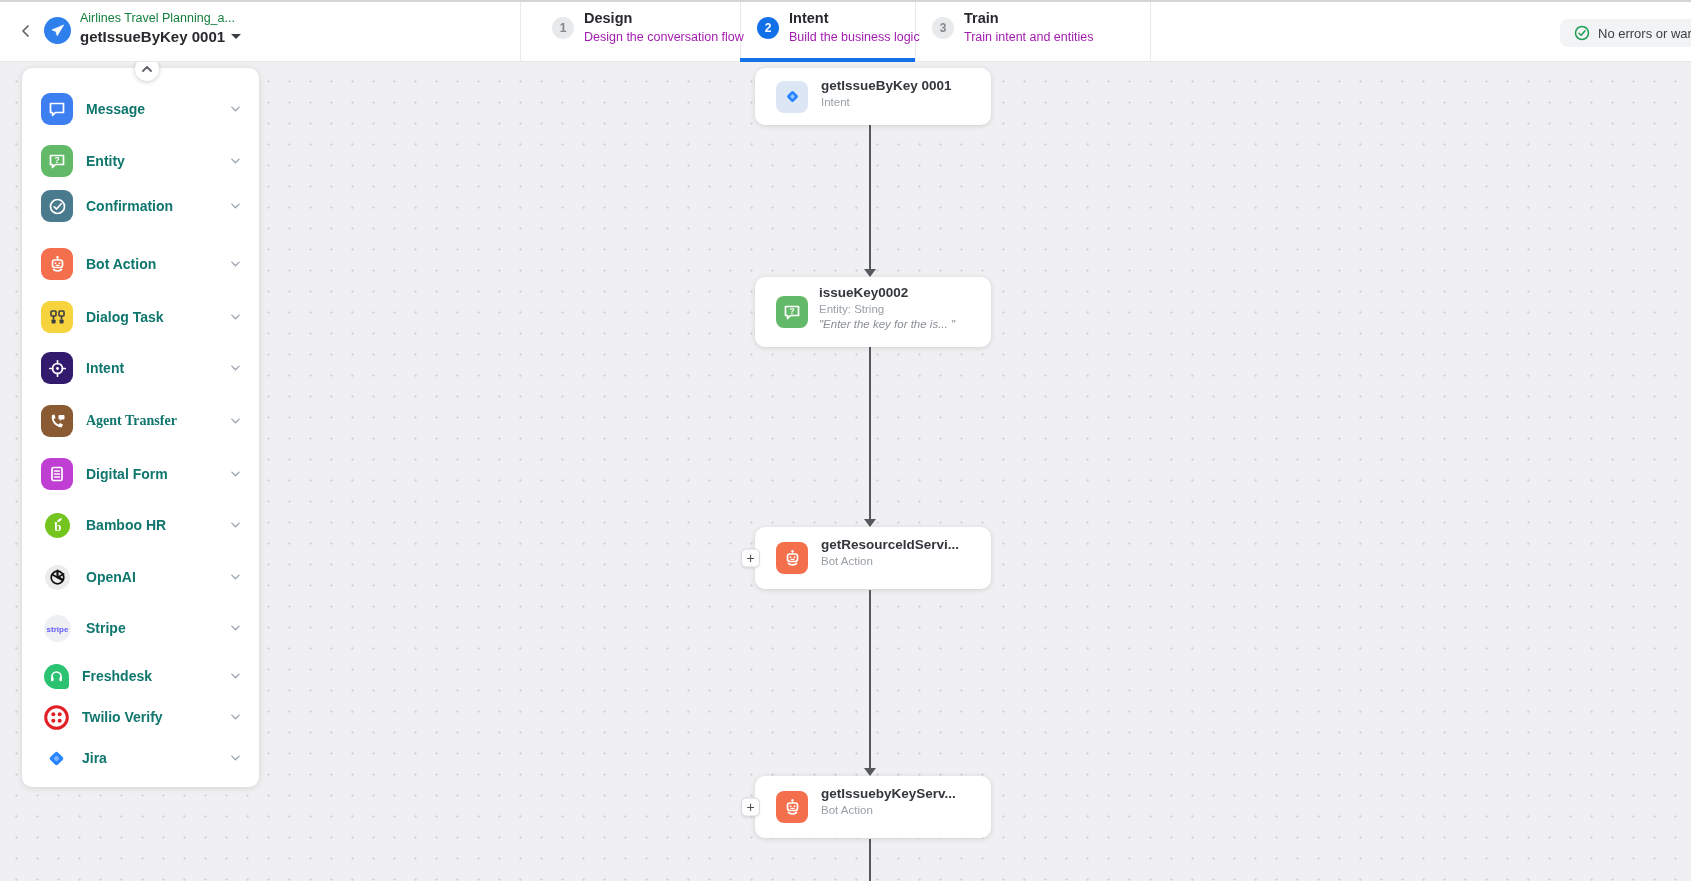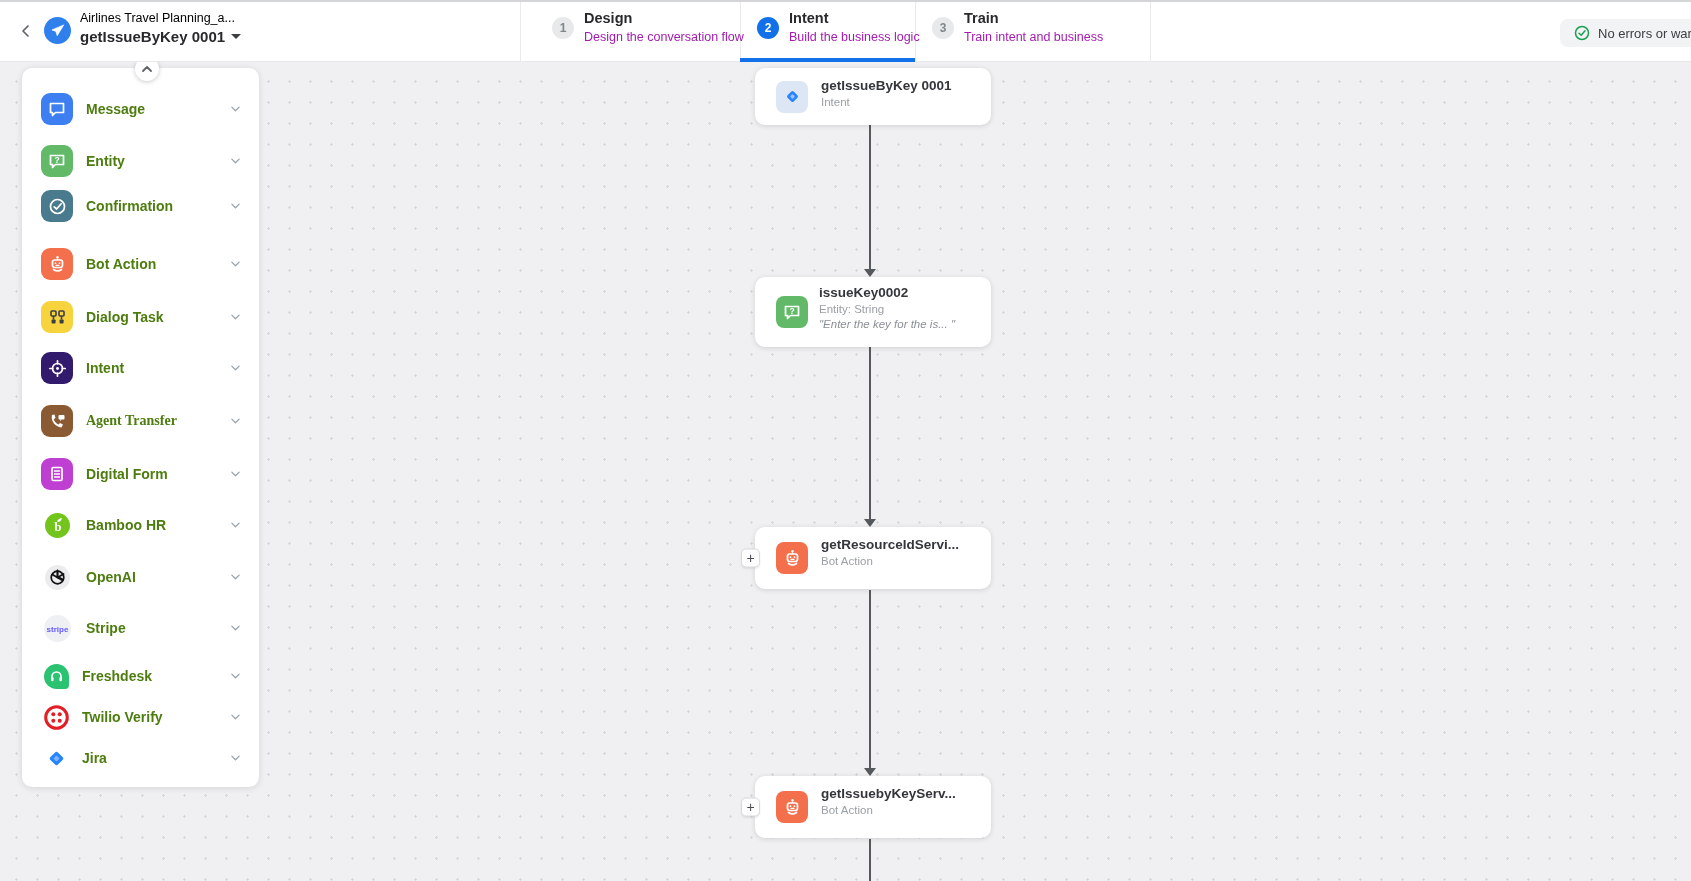--- a/index.html
+++ b/index.html
@@ -12,21 +12,21 @@
     background-image:radial-gradient(#d7d8da 1.3px, transparent 1.4px);
     background-size:21px 21px; background-position:6px 9px;
   }
 
   
   .header { position:absolute; left:0; top:0; width:1691px; height:62px; background:#ffffff; border-bottom:1px solid #e7e8ea; z-index:30; }
   .topstrip { position:absolute; left:0; top:0; width:1691px; height:2px; background:#d3d5d7; }
   .back { position:absolute; left:12px; top:17px; width:28px; height:28px; display:flex; align-items:center; justify-content:center; color:#5f6368; cursor:pointer; }
   .appicon { position:absolute; left:44px; top:17px; width:27px; height:27px; border-radius:50%; background:#2f80ed; display:flex; align-items:center; justify-content:center; }
   .titleblock { position:absolute; left:80px; top:11px; }
-  .titleblock .line1 { font-size:12.5px; color:#000000; }
+  .titleblock .line1 { font-size:12.5px; color:#15803d; }
   .titleblock .line2 { font-size:15px; font-weight:bold; color:#27292d; margin-top:3px; display:flex; align-items:center; gap:6px; }
   .caret-down { width:0; height:0; border-left:5px solid transparent; border-right:5px solid transparent; border-top:5px solid #3c4043; display:inline-block; }
 
   .vsep { position:absolute; top:0; width:1px; height:62px; background:#e9eaec; }
 
   .step { position:absolute; top:0; height:62px; cursor:pointer; }
   .step .num { position:absolute; top:17px; width:22px; height:22px; border-radius:50%; background:#e7e9eb; color:#80868b; font-size:12px; font-weight:bold; display:flex; align-items:center; justify-content:center; }
   .step.active .num { background:#1270e8; color:#fff; }
   .step .st { position:absolute; top:10px; font-size:14.5px; font-weight:bold; color:#27292d; white-space:nowrap; }
   .step .ss { position:absolute; top:30px; font-size:12.5px; color:#a21caf; white-space:nowrap; }
@@ -34,21 +34,21 @@
 
   .statuspill { position:absolute; left:1560px; top:19px; width:200px; height:28px; background:#f1f3f4; border-radius:8px; display:flex; align-items:center; gap:8px; padding:0 14px; }
   .statuspill span { font-size:13px; color:#3c4043; white-space:nowrap; }
 
   
   .palette { position:absolute; left:22px; top:68px; width:237px; height:719px; background:#ffffff; border-radius:10px; box-shadow:0 1px 6px rgba(60,64,67,.16); z-index:20; }
   .collapse-btn { position:absolute; left:113px; top:-11px; width:24px; height:24px; border-radius:50%; background:#fff; box-shadow:0 1px 4px rgba(60,64,67,.28); display:flex; align-items:center; justify-content:center; cursor:pointer; z-index:21; }
   .prow { position:absolute; left:19px; width:206px; height:36px; display:flex; align-items:center; cursor:grab; }
   .prow .pic { width:32px; height:32px; border-radius:9px; display:flex; align-items:center; justify-content:center; flex:0 0 32px; }
   .prow.small .pic { width:25px; height:25px; border-radius:50%; flex:0 0 25px; margin-left:3px; }
-  .prow .plabel { font-size:14px; font-weight:bold; color:#4d7c0f; margin-left:13px; flex:1; }
+  .prow .plabel { font-size:14px; font-weight:bold; color:#0f766e; margin-left:13px; flex:1; }
   .prow .pchev { color:#9aa3ad; margin-right:6px; }
 
   
   .node { position:absolute; left:755px; width:236px; background:#fff; border-radius:10px; box-shadow:0 1px 5px rgba(60,64,67,.18); z-index:10; cursor:pointer; }
   .node .nic { position:absolute; left:21px; top:50%; transform:translateY(-50%); width:32px; height:32px; border-radius:8px; display:flex; align-items:center; justify-content:center; }
   .node .ntxt { margin-left:66px; padding:10px 8px 10px 0; }
   .node .ntitle { font-size:13.5px; font-weight:bold; color:#33363b; white-space:nowrap; overflow:hidden; }
   .node .nsub { font-size:11.5px; color:#9aa0a6; margin-top:3px; }
   .node .nquote { font-size:11.5px; color:#8b9096; font-style:italic; margin-top:3px; white-space:nowrap; overflow:hidden; }
   .addbtn { position:absolute; left:-14px; top:50%; transform:translateY(-50%); width:19px; height:19px; background:#fdfdfd; border:1px solid #d8dadd; border-radius:5px; color:#4a4d52; font-size:14px; line-height:16px; text-align:center; box-shadow:0 1px 2px rgba(0,0,0,.08); cursor:pointer; }
@@ -362,21 +362,21 @@
     <div class="ss" style="left:64px">Design the conversation flow</div>
   </div>
   <div class="step active" style="left:740px; width:175px;">
     <div class="num" style="left:17px">2</div>
     <div class="st" style="left:49px">Intent</div>
     <div class="ss" style="left:49px">Build the business logic</div>
   </div>
   <div class="step" style="left:915px; width:235px;">
     <div class="num" style="left:17px">3</div>
     <div class="st" style="left:49px">Train</div>
-    <div class="ss" style="left:49px">Train intent and business</div>
+    <div class="ss" style="left:49px">Train intent and entities</div>
   </div>
   <div class="underline"></div>
 
   <div class="statuspill">
     <svg width="16" height="16" viewBox="0 0 16 16">
         <circle cx="8" cy="8" r="6.5" fill="none" stroke="#1e9e52" stroke-width="1.5"></circle>
         <path d="M5 8.2 L7.2 10.2 L11 5.8" fill="none" stroke="#1e9e52" stroke-width="1.5" stroke-linecap="round" stroke-linejoin="round"></path>
       </svg>
     <span>No errors or warn</span>
   </div>

